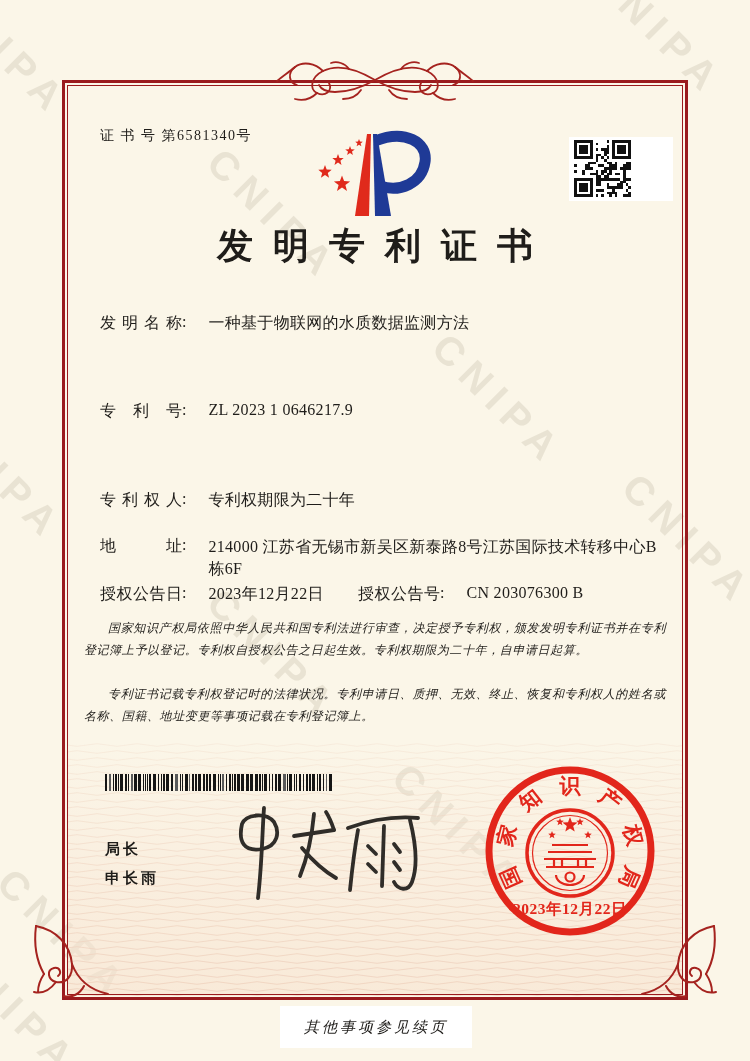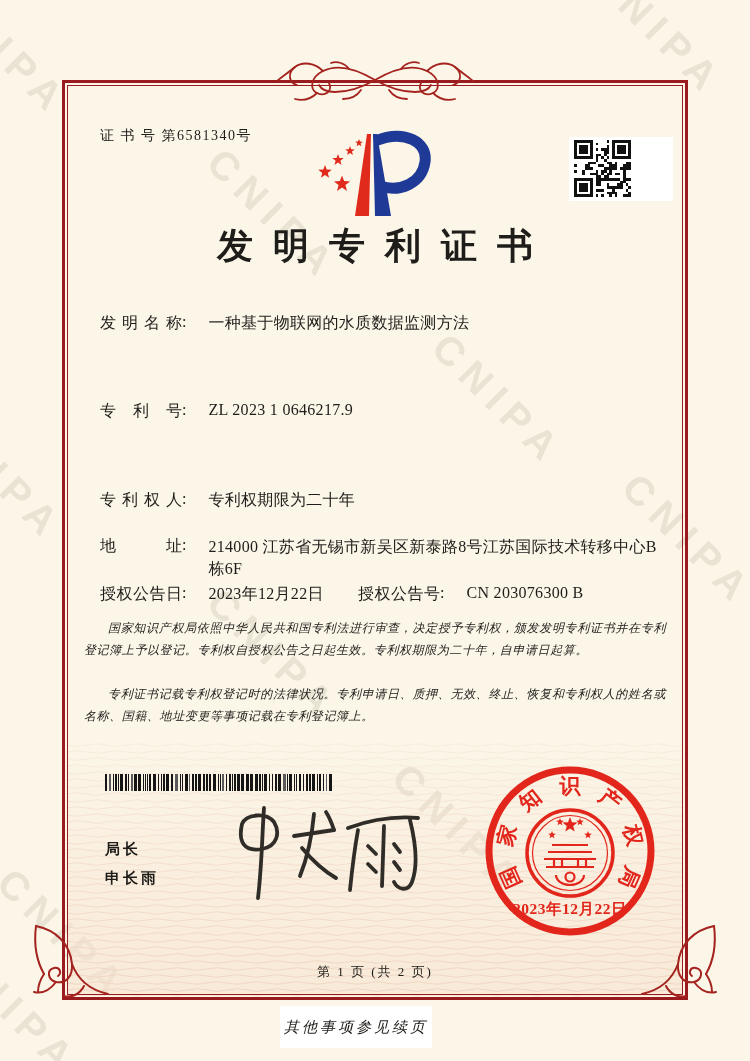--- a/index.html
+++ b/index.html
@@ -57,21 +57,21 @@
   .signer-title{top:840px;}
   .signer-name{top:869px;}
   .signature{position:absolute;left:218px;top:802px;width:210px;height:100px;z-index:3;}
 
   .seal{position:absolute;left:482px;top:763px;width:176px;height:176px;z-index:4;}
   .seal-date{position:absolute;left:482px;top:899px;width:176px;text-align:center;z-index:5;
              color:var(--seal-red);font-weight:700;font-size:15.5px;letter-spacing:.5px;}
 
   .page-num{position:absolute;left:62px;top:963px;width:626px;text-align:center;font-size:13px;
             letter-spacing:2px;z-index:3;}
-  .note-box{position:absolute;left:280px;top:1006px;width:152px;height:42px;background:#ffffff;z-index:3;
+  .note-box{position:absolute;left:280px;top:1006px;width:192px;height:42px;background:#ffffff;z-index:3;
             display:flex;align-items:center;justify-content:center;}
   .note-box span{font-size:15px;font-style:italic;letter-spacing:3px;}
 </style>
 </head>
 <body>
 
 <div class="page">
 
   <div class="wm" style="left:-40px;top:-25px">CNIPA</div>
   <div class="wm" style="left:615px;top:-45px">CNIPA</div>
@@ -471,18 +471,17 @@
       <circle cx="88" cy="114" r="4.5"></circle>
     <polygon points="88.0,54.0 90.0,59.3 95.6,59.5 91.2,63.0 92.7,68.5 88.0,65.4 83.3,68.5 84.8,63.0 80.4,59.5 86.0,59.3" fill="var(--seal-red)" stroke="none"></polygon>
         <polygon points="70.0,68.0 71.0,70.6 73.8,70.8 71.6,72.5 72.4,75.2 70.0,73.7 67.6,75.2 68.4,72.5 66.2,70.8 69.0,70.6" fill="var(--seal-red)" stroke="none"></polygon>
         <polygon points="78.0,55.0 79.0,57.6 81.8,57.8 79.6,59.5 80.4,62.2 78.0,60.7 75.6,62.2 76.4,59.5 74.2,57.8 77.0,57.6" fill="var(--seal-red)" stroke="none"></polygon>
         <polygon points="98.0,55.0 99.0,57.6 101.8,57.8 99.6,59.5 100.4,62.2 98.0,60.7 95.6,62.2 96.4,59.5 94.2,57.8 97.0,57.6" fill="var(--seal-red)" stroke="none"></polygon>
         <polygon points="106.0,68.0 107.0,70.6 109.8,70.8 107.6,72.5 108.4,75.2 106.0,73.7 103.6,75.2 104.4,72.5 102.2,70.8 105.0,70.6" fill="var(--seal-red)" stroke="none"></polygon>
       </g>
   </svg>
   <div class="seal-date">2023年12月22日</div>
 
-  <div class="page-num">第 1 页 (共 2 页)</div>
   <div class="note-box">
     <span>其他事项参见续页</span>
   </div>
 
 </div>
 
 </body></html>

